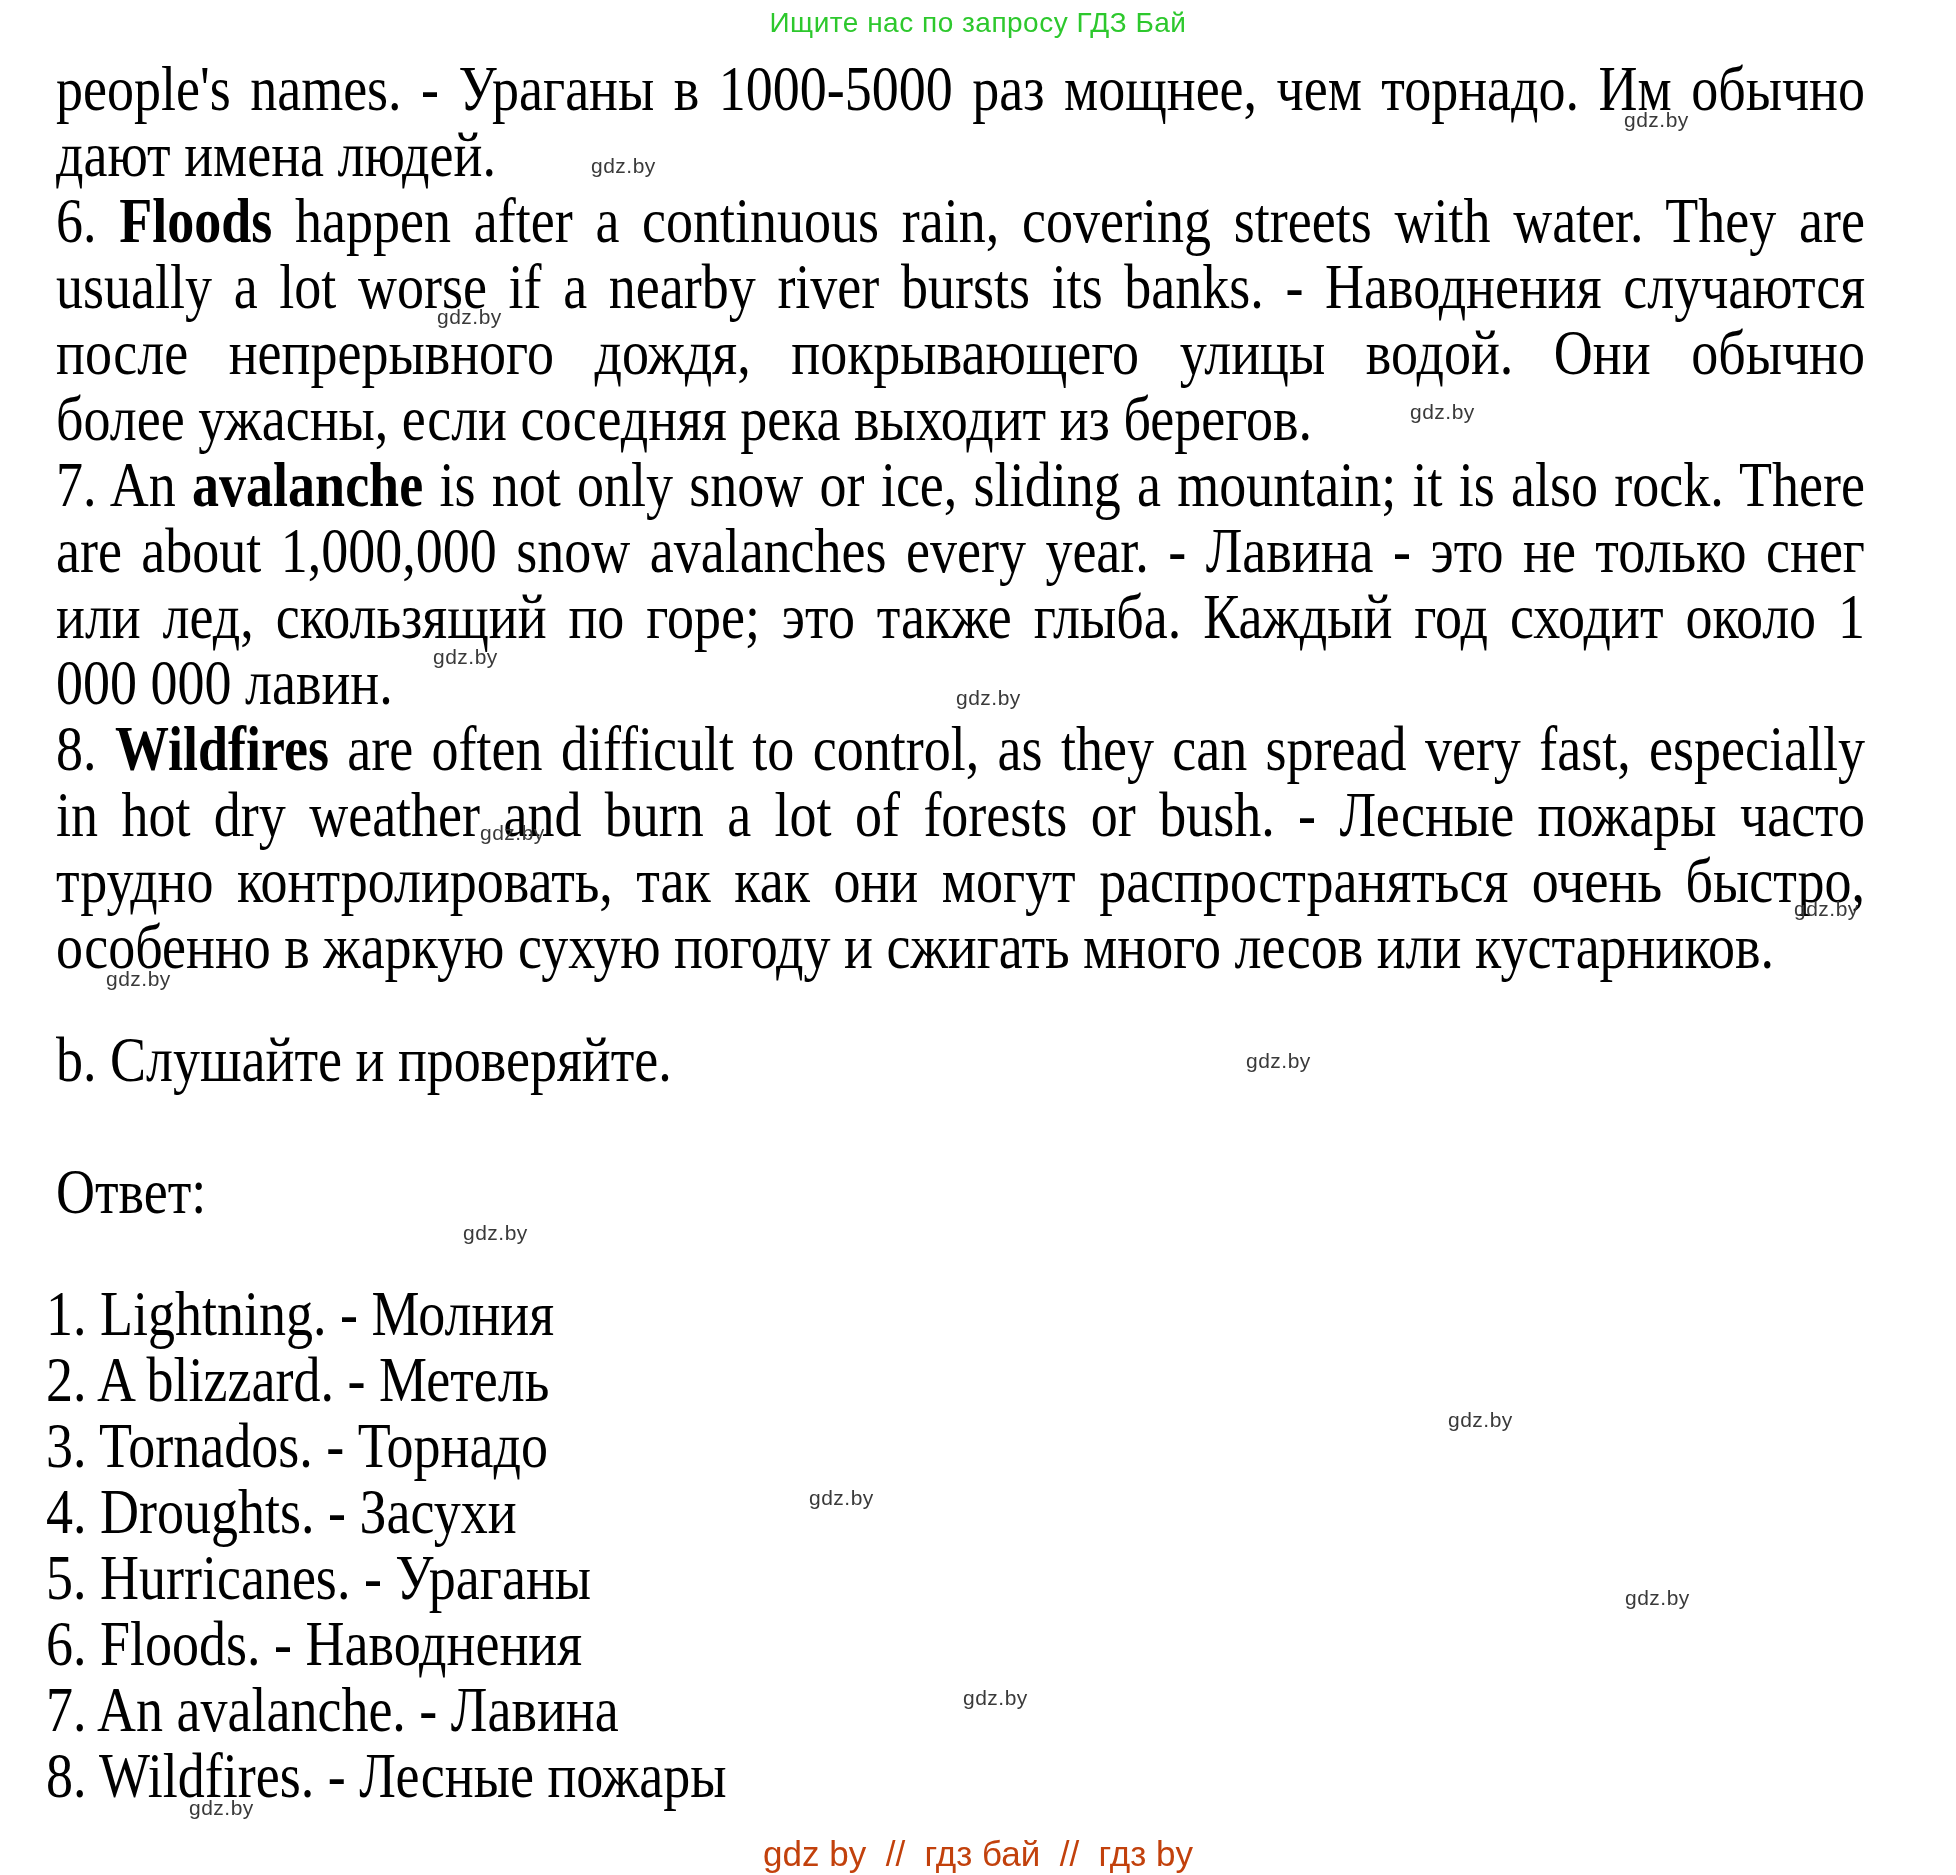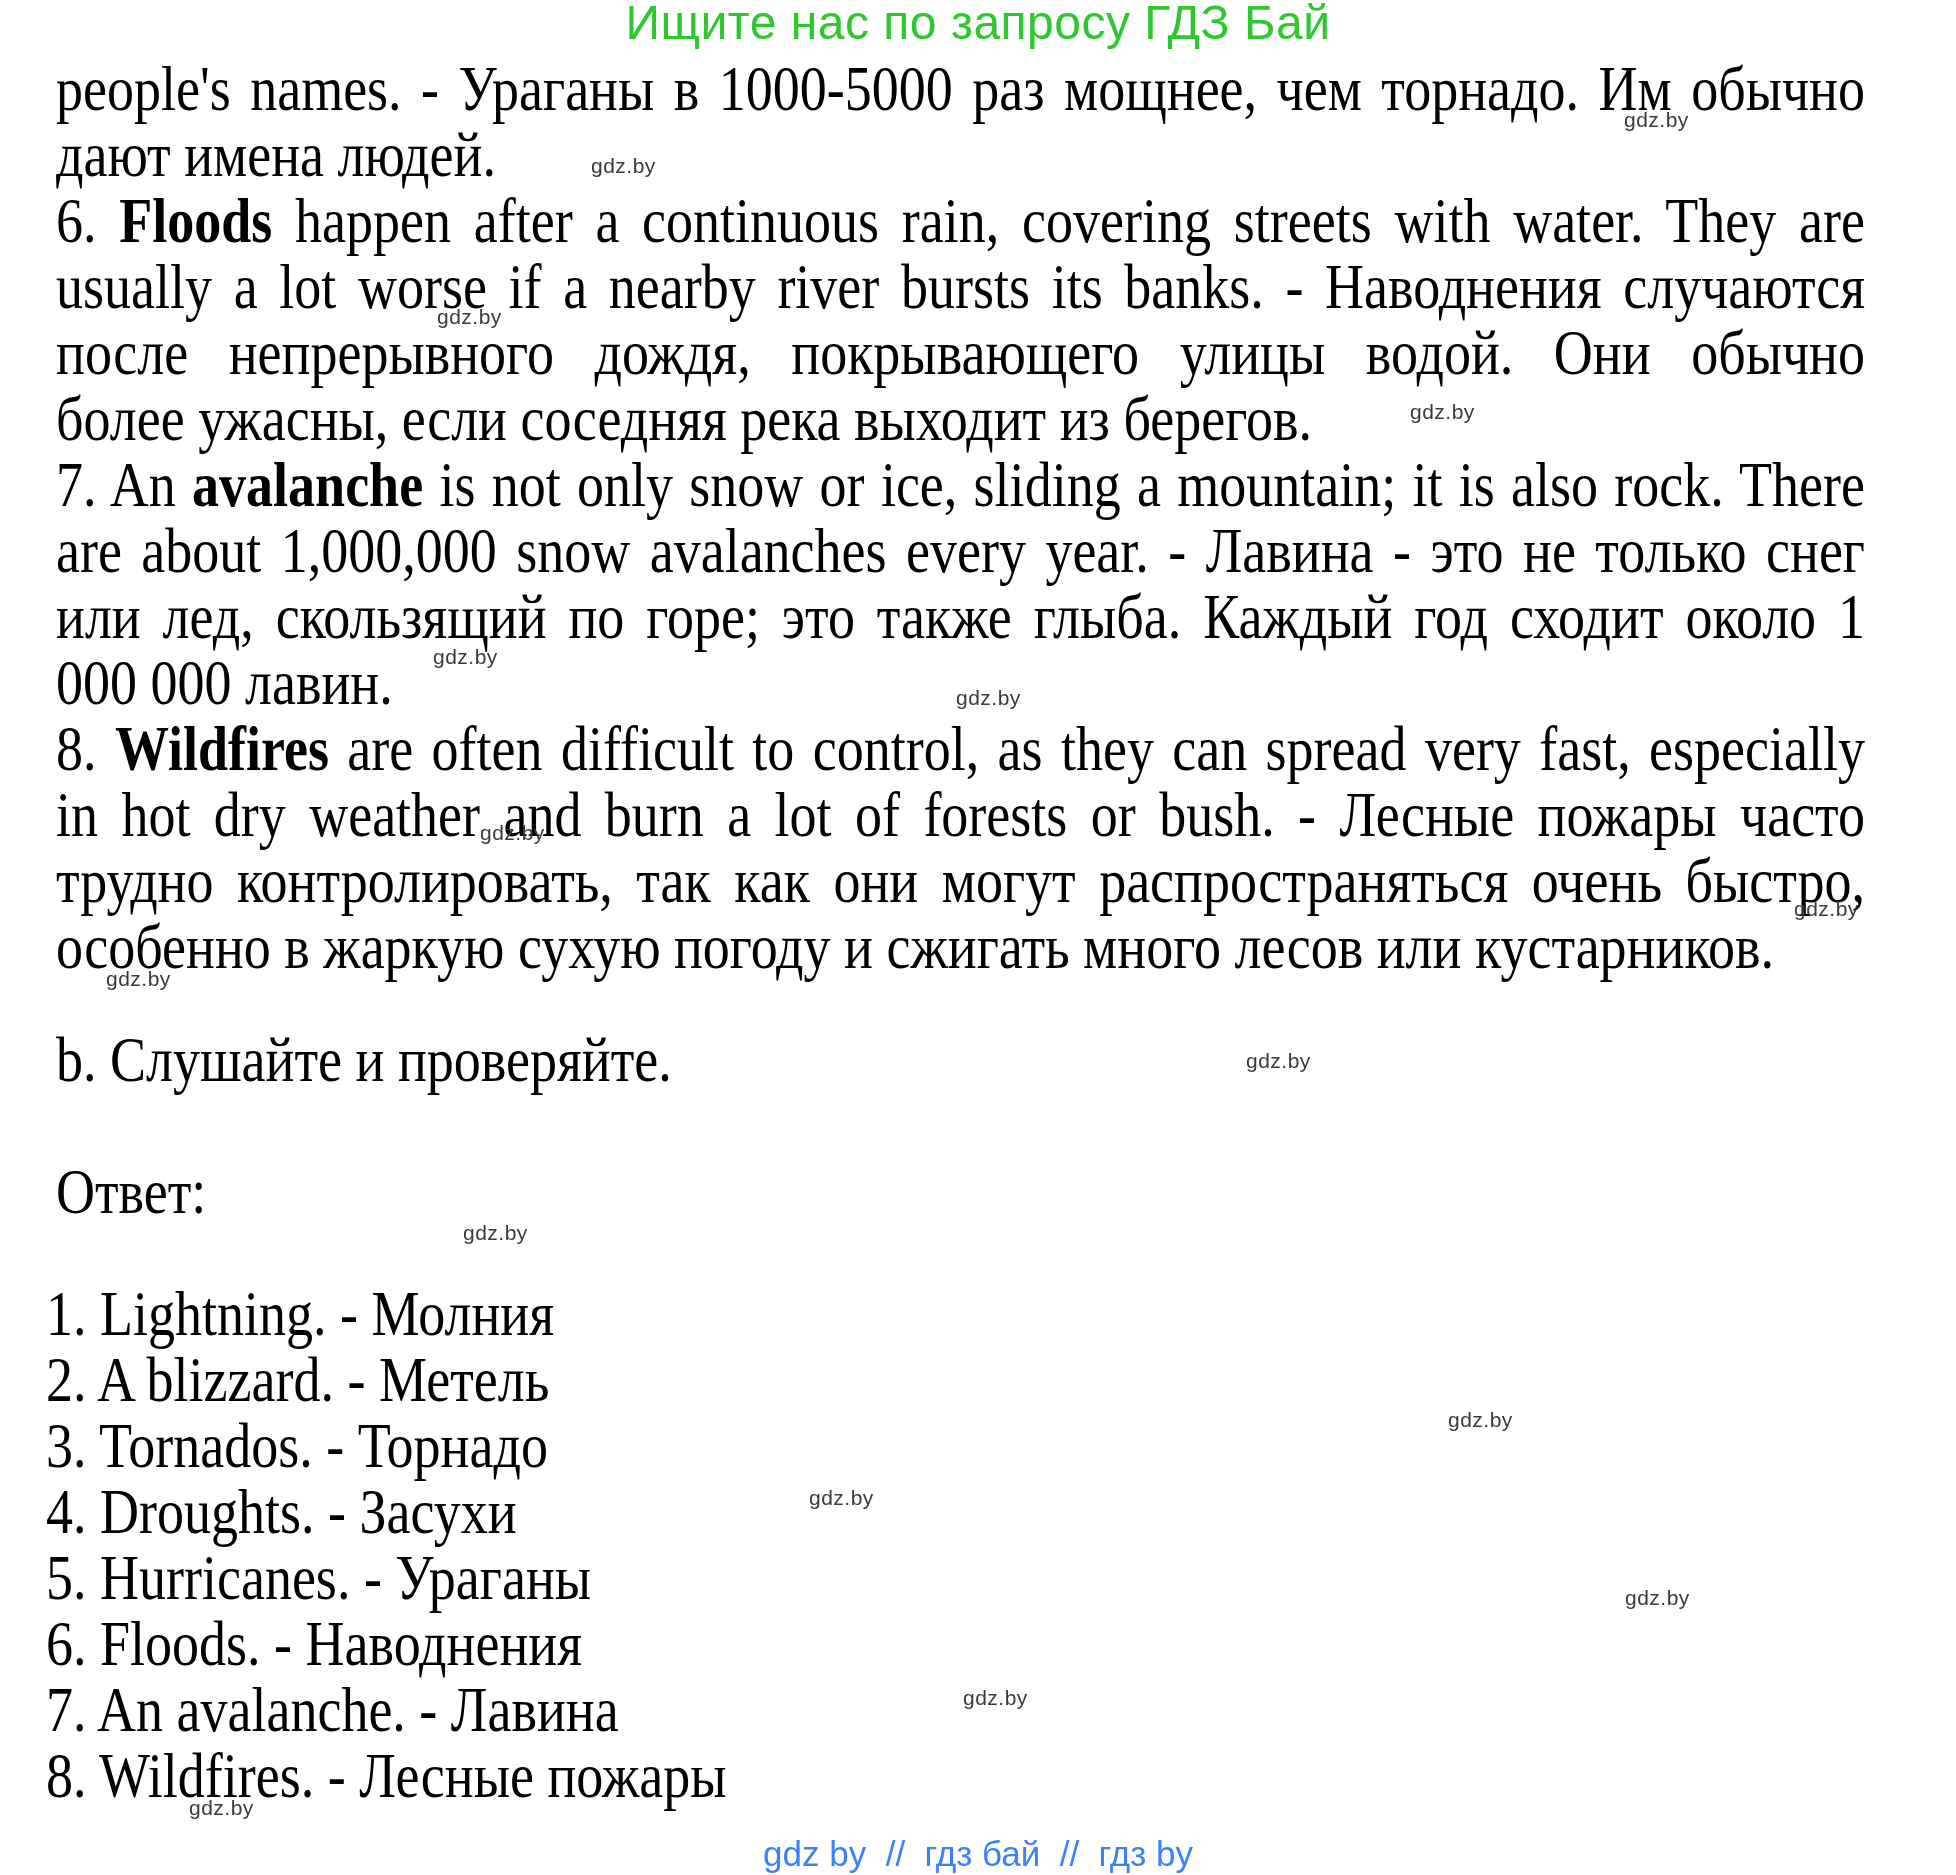--- a/index.html
+++ b/index.html
@@ -13,21 +13,21 @@
     color: #000000;
   }
   
   .promo {
     position: absolute;
     top: 1.9px;
     left: 0;
     width: 100%;
     text-align: center;
     font-family: "Liberation Sans", sans-serif;
-    font-size: 48px;
+    font-size: 28px;
     line-height: 42px;
     letter-spacing: 0.5px;
   }
   
   .body-text {
     position: absolute;
     left: 56px;
     top: 56px;
     width: 1809px;
   }
@@ -136,16 +136,16 @@
       <span class="wm" style="left: 106px; top: 963px; color: rgb(58, 58, 58);">gdz.by</span>
       <span class="wm" style="left: 1246px; top: 1045px; color: rgb(58, 58, 58);">gdz.by</span>
       <span class="wm" style="left: 463px; top: 1217px; color: rgb(58, 58, 58);">gdz.by</span>
       <span class="wm" style="left: 1448px; top: 1404px; color: rgb(58, 58, 58);">gdz.by</span>
       <span class="wm" style="left: 809px; top: 1482px; color: rgb(58, 58, 58);">gdz.by</span>
       <span class="wm" style="left: 1625px; top: 1582px; color: rgb(58, 58, 58);">gdz.by</span>
       <span class="wm" style="left: 963px; top: 1682px; color: rgb(58, 58, 58);">gdz.by</span>
       <span class="wm" style="left: 189px; top: 1792px; color: rgb(58, 58, 58);">gdz.by</span>
     </div>
 
-  <div class="footer" style="color: #3b82f6;">gdz by  //  гдз бай  //  гдз by</div>
+  <div class="footer" style="color: #c2410c;">gdz by  //  гдз бай  //  гдз by</div>
 
 </div>
 
 
 </body></html>

